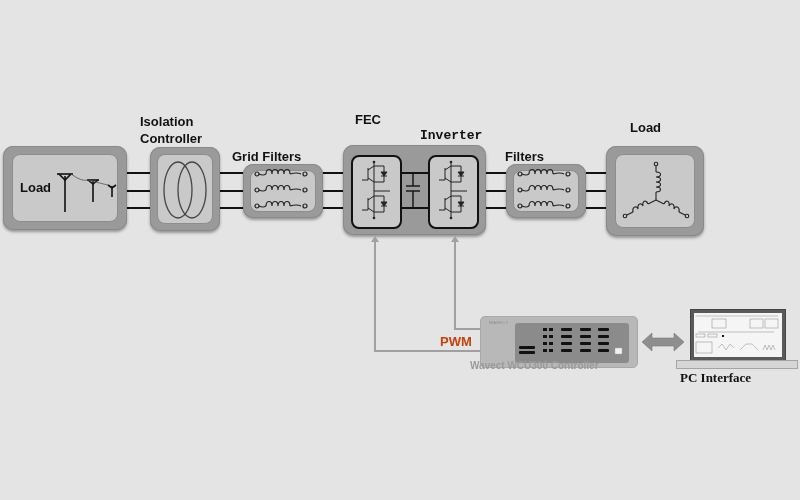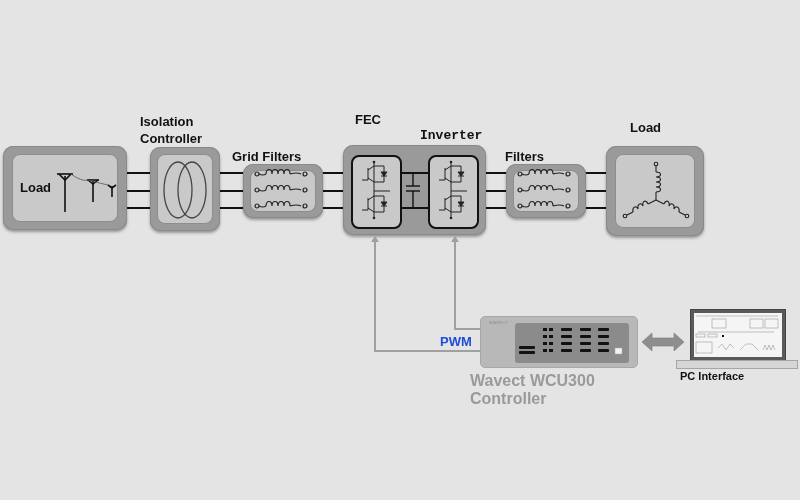--- a/index.html
+++ b/index.html
@@ -207,21 +207,21 @@
   <div class="gwire" style="left:374px; top:350px; width:108px; height:2px;"></div>
   <div class="gwire" style="left:454px; top:240px; width:2px; height:90px;"></div>
   <div class="gwire" style="left:454px; top:328px; width:28px; height:2px;"></div>
   <svg style="left:371px; top:236px;" width="8" height="6">
       <path d="M4 0 L8 6 L0 6 Z" fill="#a0a0a0"></path>
     </svg>
   <svg style="left:451px; top:236px;" width="8" height="6">
       <path d="M4 0 L8 6 L0 6 Z" fill="#a0a0a0"></path>
     </svg>
 </div>
-<div class="lbl" style="left:440px; top:334px; width:40px; color:#1d4ed8; font-size:13px;">PWM</div>
+<div class="lbl" style="left:440px; top:334px; width:40px; color:#c2410c; font-size:13px;">PWM</div>
 
 <div style="position:absolute; left:480px; top:316px; width:156px; height:50px; background:#b8b8b8; border-radius:5px; border:1px solid #a8a8a8;">
   <div style="position:absolute; left:8px; top:3px; font-size:4px; color:#888; letter-spacing:0.5px;">WAVECT</div>
   <div style="position:absolute; left:34px; top:6px; width:114px; height:40px; background:#8b8b8b; border-radius:3px;"></div>
 </div>
 <svg style="left:514px; top:322px;" width="120" height="40">
   <g fill="#111">
     <rect x="5" y="24" width="16" height="3" rx="1"></rect>
     <rect x="5" y="29" width="16" height="3" rx="1"></rect>
     <rect x="29" y="6" width="4" height="3"></rect>
@@ -240,21 +240,21 @@
       <rect x="66" y="13" width="11" height="3" rx="1"></rect>
     <rect x="66" y="20" width="11" height="3" rx="1"></rect>
       <rect x="66" y="27" width="11" height="3" rx="1"></rect>
     <rect x="84" y="6" width="11" height="3" rx="1"></rect>
       <rect x="84" y="13" width="11" height="3" rx="1"></rect>
     <rect x="84" y="20" width="11" height="3" rx="1"></rect>
       <rect x="84" y="27" width="11" height="3" rx="1"></rect>
   </g>
   <rect x="101" y="26" width="7" height="6" fill="#f2f2f2" stroke="#aaa" stroke-width="0.5"></rect>
 </svg>
-<div class="lbl" style="left:470px; top:372px; width:178px; color:#9a9a9a; font-size:16px;">Wavect WCU300 Controller</div>
+<div class="lbl" style="left:470px; top:360px; width:178px; color:#9a9a9a; font-size:10px;">Wavect WCU300 Controller</div>
 
 <svg style="left:642px; top:332px;" width="42" height="20">
   <path d="M0 10 L10 1 L10 6 L32 6 L32 1 L42 10 L32 19 L32 14 L10 14 L10 19 Z" fill="#8e8e8e" stroke="#7a7a7a" stroke-width="0.6"></path>
 </svg>
 
 <div style="position:absolute; left:690px; top:309px; width:94px; height:50px; background:#5a5a5a; border:1px solid #444;">
   <div style="position:absolute; left:3px; top:3px; width:88px; height:44px; background:#f5f5f5;"></div>
 </div>
 <svg style="left:694px; top:313px;" width="86" height="42">
   <g stroke="#888" stroke-width="0.5" fill="none">
@@ -266,13 +266,13 @@
     <rect x="2" y="21" width="9" height="3"></rect>
     <rect x="14" y="21" width="9" height="3"></rect>
     <rect x="2" y="29" width="16" height="11"></rect>
     <path d="M24 35 L28 31 L32 37 L36 31 L40 35"></path>
     <path d="M46 37 L52 31 L58 31 L64 37"></path>
     <path d="M69 37 L71 32 L73 37 L75 32 L77 37 L79 32 L81 37"></path>
   </g>
   <rect x="28" y="22" width="2" height="2" fill="#111"></rect>
 </svg>
 <div style="position:absolute; left:676px; top:360px; width:120px; height:7px; background:#d6d6d6; border:1px solid #a5a5a5;"></div>
-<div class="lbl" style="left:680px; top:370px; width:112px; font-size:11px;">PC Interface</div>
+<div class="lbl" style="left:680px; top:370px; width:112px; font-size:13px;font-family:Liberation Serif, serif;">PC Interface</div>
 
 </body></html>

